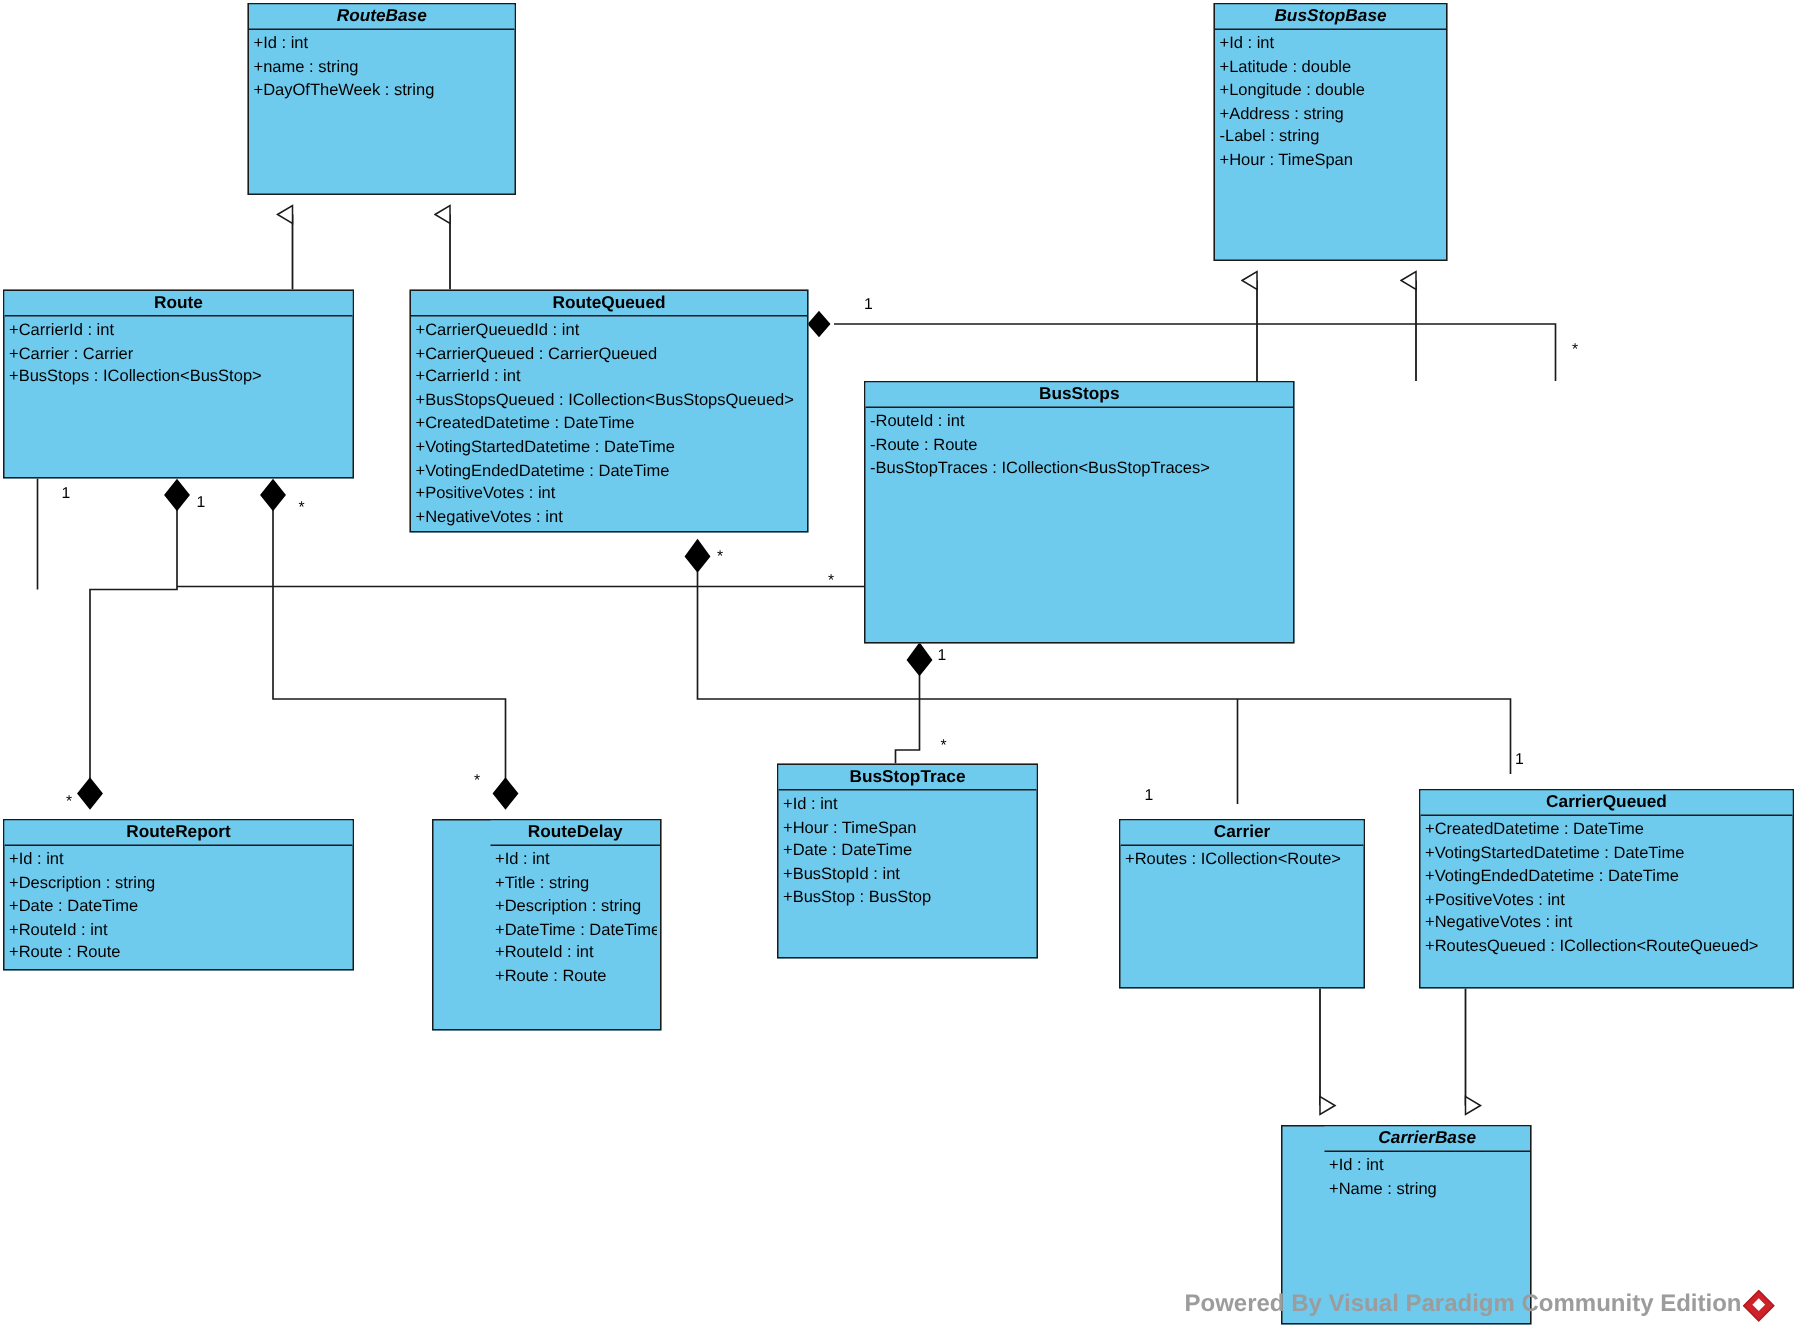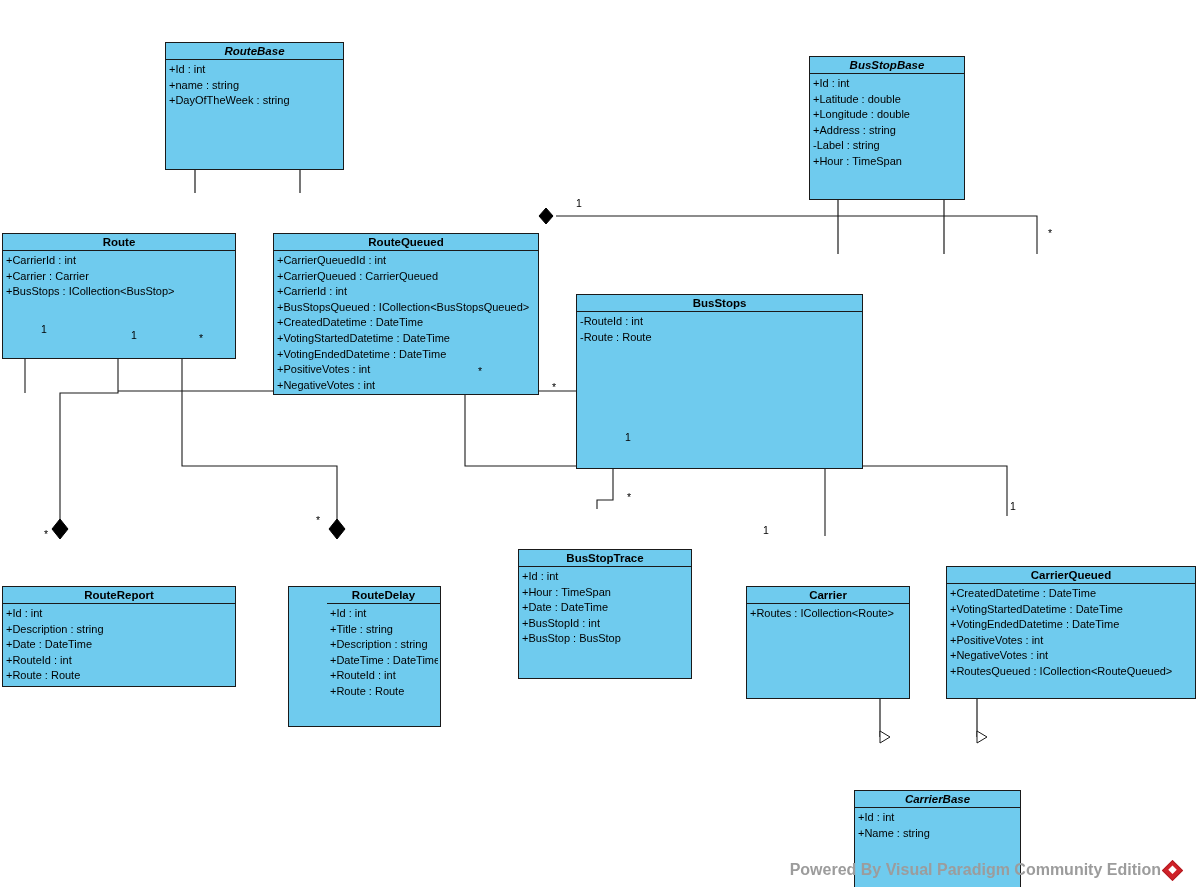--- a/index.html
+++ b/index.html
@@ -10,21 +10,20 @@
     font-family:"Liberation Sans", sans-serif;
     overflow:hidden;
   }
   svg#wires{position:absolute;left:0;top:0;width:1198px;height:887px;pointer-events:none;}
   .uml-class{
     position:absolute;
     box-sizing:border-box;
     background:#6FCBEE;
     border:1px solid #1a1a1a;
     z-index:3;
-    margin-top:40px;
   }
   .uml-title{
     box-sizing:border-box;
     height:17px;
     line-height:16px;
     text-align:center;
     font-size:11.5px;
     font-weight:bold;
     color:#000;
     border-bottom:1px solid #1a1a1a;
@@ -128,21 +127,21 @@
 
   <div class="uml-class" style="left:165px;top:2px;width:179px;height:128px;">
     <div class="uml-title abstract">RouteBase</div>
     <div class="uml-attrs">
       <div class="uml-attr">+Id : int</div>
       <div class="uml-attr">+name : string</div>
       <div class="uml-attr">+DayOfTheWeek : string</div>
     </div>
   </div>
 
-  <div class="uml-class" style="left:809px;top:16px;width:156px;height:144px;">
+  <div class="uml-class" style="left:809px;top:2px;width:156px;height:172px;">
     <div class="uml-title abstract">BusStopBase</div>
     <div class="uml-attrs">
       <div class="uml-attr">+Id : int</div>
       <div class="uml-attr">+Latitude : double</div>
       <div class="uml-attr">+Longitude : double</div>
       <div class="uml-attr">+Address : string</div>
       <div class="uml-attr">-Label : string</div>
       <div class="uml-attr">+Hour : TimeSpan</div>
     </div>
   </div>
@@ -169,20 +168,21 @@
       <div class="uml-attr">+PositiveVotes : int</div>
       <div class="uml-attr">+NegativeVotes : int</div>
     </div>
   </div>
 
   <div class="uml-class" style="left:576px;top:254px;width:287px;height:175px;">
     <div class="uml-title">BusStops</div>
     <div class="uml-attrs">
       <div class="uml-attr">-RouteId : int</div>
       <div class="uml-attr">-Route : Route</div>
+      <div class="uml-attr">-BusStopTraces : ICollection&lt;BusStopTraces&gt;</div>
     </div>
   </div>
 
 
   <div class="uml-class" style="left:2px;top:546px;width:234px;height:101px;">
     <div class="uml-title">RouteReport</div>
     <div class="uml-attrs">
       <div class="uml-attr">+Id : int</div>
       <div class="uml-attr">+Description : string</div>
       <div class="uml-attr">+Date : DateTime</div>
@@ -226,21 +226,21 @@
     <div class="uml-attrs">
       <div class="uml-attr">+CreatedDatetime : DateTime</div>
       <div class="uml-attr">+VotingStartedDatetime : DateTime</div>
       <div class="uml-attr">+VotingEndedDatetime : DateTime</div>
       <div class="uml-attr">+PositiveVotes : int</div>
       <div class="uml-attr">+NegativeVotes : int</div>
       <div class="uml-attr">+RoutesQueued : ICollection&lt;RouteQueued&gt;</div>
     </div>
   </div>
 
-  <div class="uml-class" style="left:854px;top:750px;width:167px;height:133px;">
+  <div class="uml-class" style="left:854px;top:750px;width:167px;height:133px;padding-left:28px;">
     <div class="uml-title abstract">CarrierBase</div>
     <div class="uml-attrs">
       <div class="uml-attr">+Id : int</div>
       <div class="uml-attr">+Name : string</div>
     </div>
   </div>
 
   <div class="mult" style="left:576px;top:198px;">1</div>
   <div class="mult" style="left:1048px;top:228px;">*</div>
   <div class="mult" style="left:41px;top:324px;">1</div>

